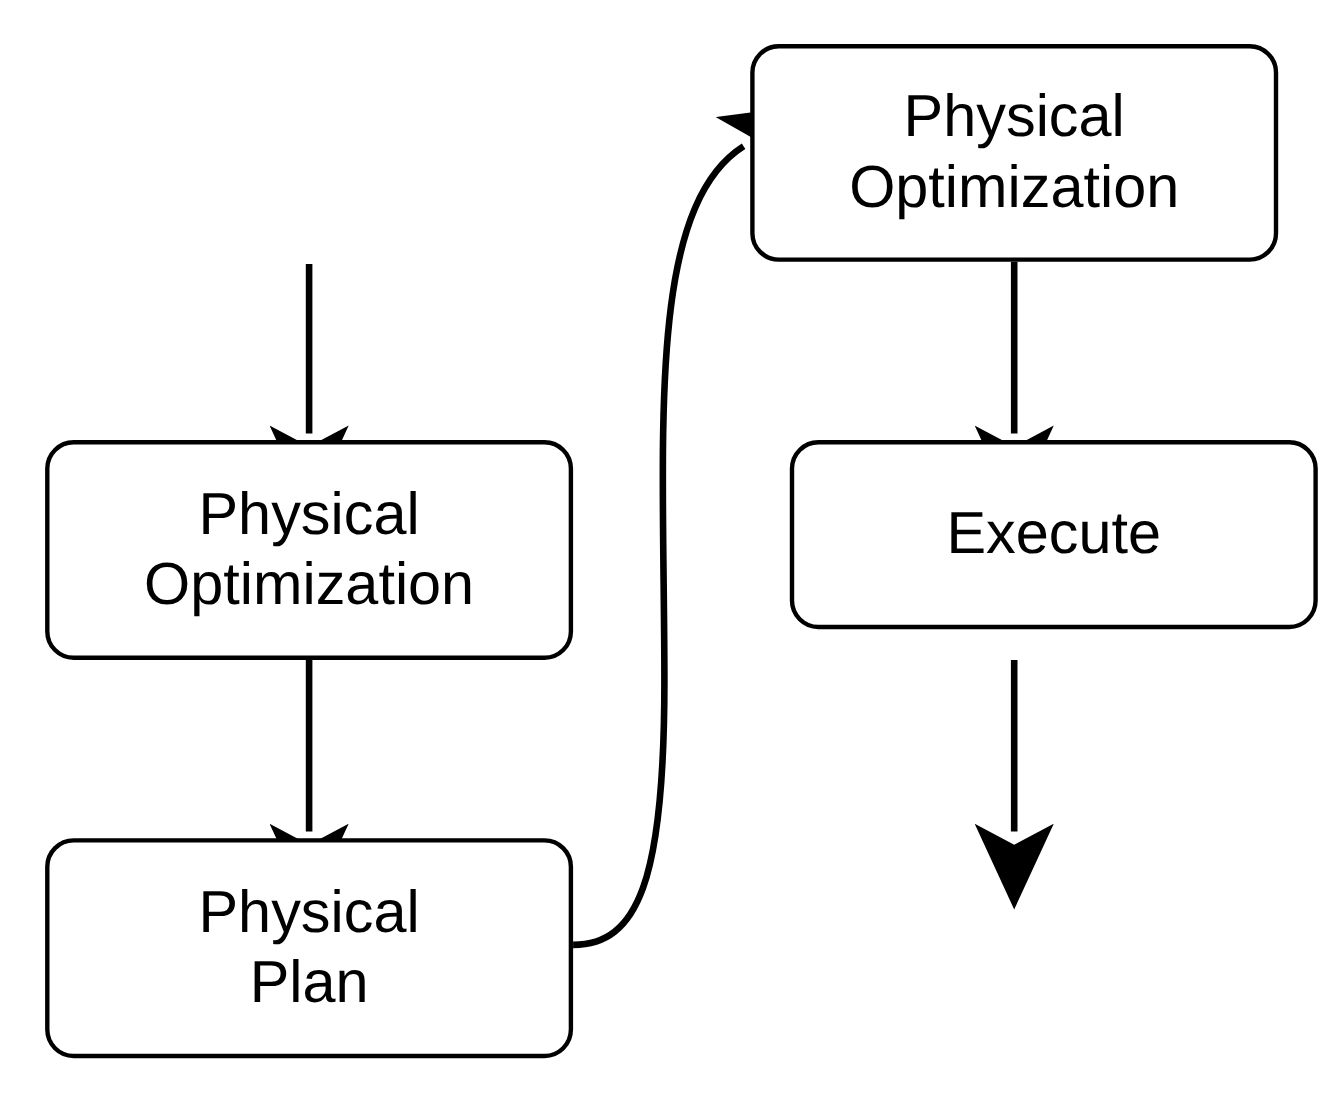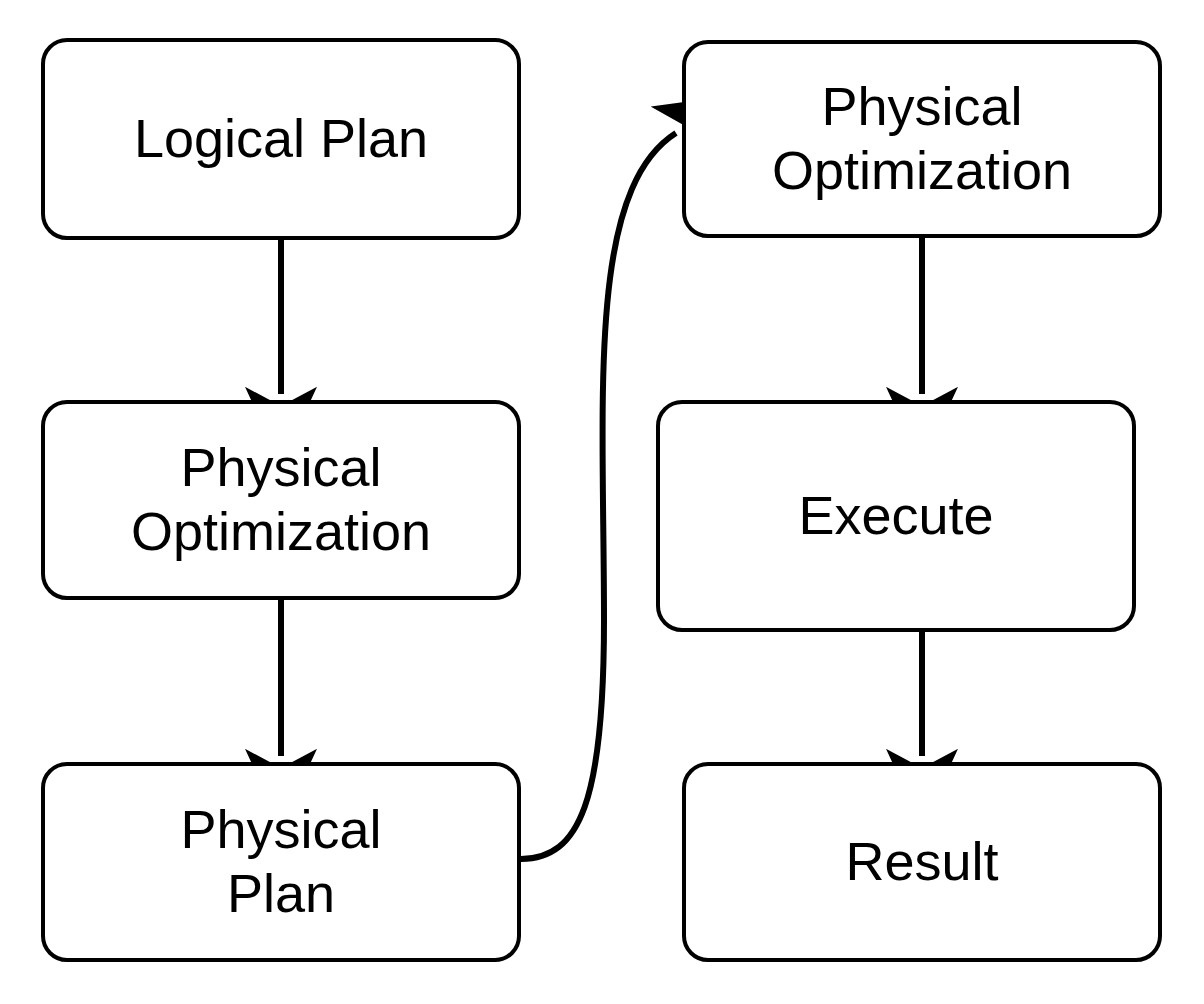--- a/index.html
+++ b/index.html
@@ -64,40 +64,34 @@
 
     <line x1="281" y1="600" x2="281" y2="756" stroke="#000000" stroke-width="6" marker-end="url(#arrow-down)"></line>
 
     <path d="M 521 859 C 580 859, 604 800, 604 620 C 604 400, 586 190, 676 133" fill="none" stroke="#000000" stroke-width="6" marker-end="url(#arrow-right)"></path>
 
     <line x1="922" y1="238" x2="922" y2="394" stroke="#000000" stroke-width="6" marker-end="url(#arrow-down)"></line>
 
     <line x1="922" y1="600" x2="922" y2="756" stroke="#000000" stroke-width="6" marker-end="url(#arrow-down)"></line>
   </svg>
 
-  <div class="node" id="node-logical-plan" style="left: 41px; top: 38px; width: 480px; height: 202px;">
-    <span class="node-label">Logical Plan</span>
-  </div>
 
   <div class="node" id="node-logical-optimization" style="left: 41px; top: 400px; width: 480px; height: 200px;">
     <span class="node-label">Physical
 Optimization</span>
   </div>
 
   <div class="node" id="node-physical-plan" style="left: 41px; top: 762px; width: 480px; height: 200px;">
     <span class="node-label">Physical
 Plan</span>
   </div>
 
   <div class="node" id="node-physical-optimization" style="left: 682px; top: 40px; width: 480px; height: 198px;">
     <span class="node-label">Physical
 Optimization</span>
   </div>
 
-  <div class="node" id="node-execute" style="left: 656px; top: 400px; width: 480px; height: 232px;">
+  <div class="node" id="node-execute" style="left: 718px; top: 400px; width: 480px; height: 172px;">
     <span class="node-label">Execute</span>
   </div>
 
-  <div class="node" id="node-result" style="left: 682px; top: 762px; width: 480px; height: 200px;">
-    <span class="node-label">Result</span>
-  </div>
 
 </div>
 
 </body></html>

